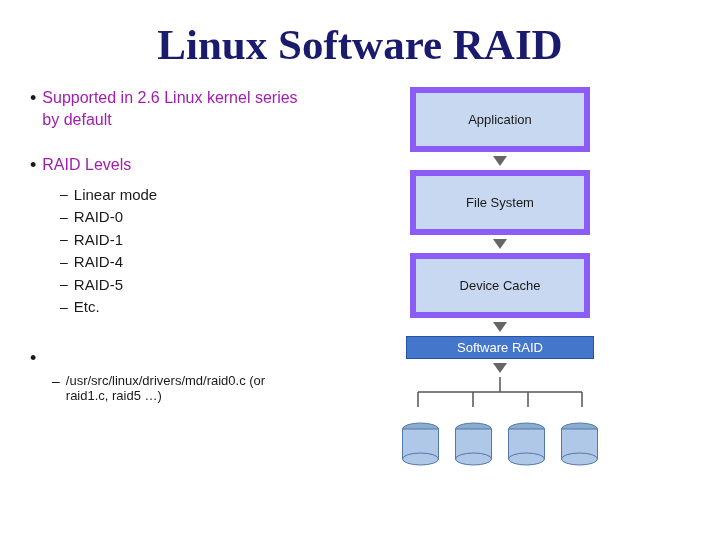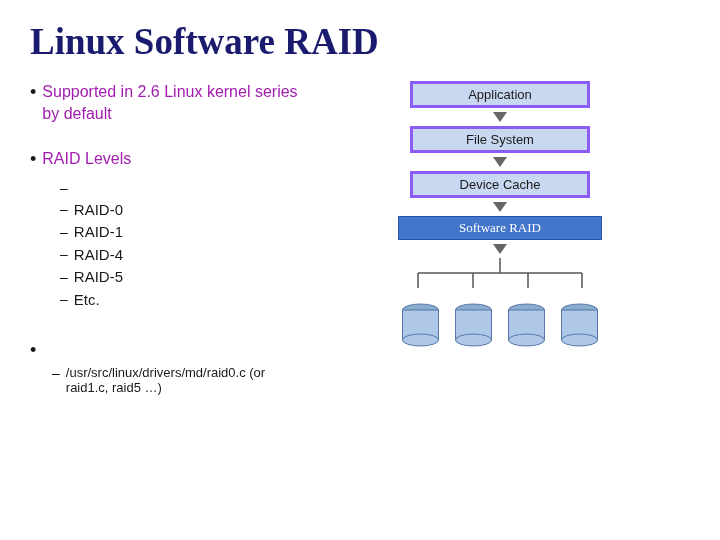--- a/index.html
+++ b/index.html
@@ -14,22 +14,22 @@
 
     .page {
       width: 720px;
       height: 540px;
       padding: 20px 30px;
       display: flex;
       flex-direction: column;
     }
 
     .title {
-      text-align: left;
-      font-size: 37px;
+      text-align: center;
+      font-size: 43px;
       font-weight: bold;
       color: #1a1a6e;
       margin-bottom: 18px;
       font-family: 'Comic Sans MS', cursive;
     }
 
     .content {
       display: flex;
       flex-direction: row;
       flex: 1;
@@ -99,38 +99,37 @@
     
     .diagram {
       display: flex;
       flex-direction: column;
       align-items: center;
       width: 100%;
       margin-top: 0px;
     }
 
     .diag-box {
-      border: 3px solid #8b5cf6;
+      border: 6px solid #8b5cf6;
       background: #c8d8f0;
       text-align: center;
-      padding: 3px 8px;
+      padding: 19px 8px;
       font-size: 13px;
       color: #1a1a1a;
       width: 180px;
     }
 
     .diag-box-highlight {
       border: 1px solid #2255aa;
       background: #4477cc;
       text-align: center;
       padding: 3px 14px;
       font-size: 13px;
       color: #ffffff;
-      width: 204px;
-      font-family: Liberation Serif, serif;
+      width: 188px;
     }
 
     .arrow-down {
       width: 0;
       height: 0;
       border-left: 7px solid transparent;
       border-right: 7px solid transparent;
       border-top: 10px solid #666;
       margin: 2px 0;
     }
@@ -195,20 +194,21 @@
       </div>
 
       <div class="bullet-section">
         <div class="bullet-main">
           <span class="bullet-dot">•</span>
           <span class="bullet-text">RAID Levels</span>
         </div>
         <div class="sub-list">
           <div class="sub-item">
             <span class="sub-dash">–</span>
+            <span>Linear mode</span>
           </div>
           <div class="sub-item">
             <span class="sub-dash">–</span>
             <span>RAID-0</span>
           </div>
           <div class="sub-item">
             <span class="sub-dash">–</span>
             <span>RAID-1</span>
           </div>
           <div class="sub-item">

